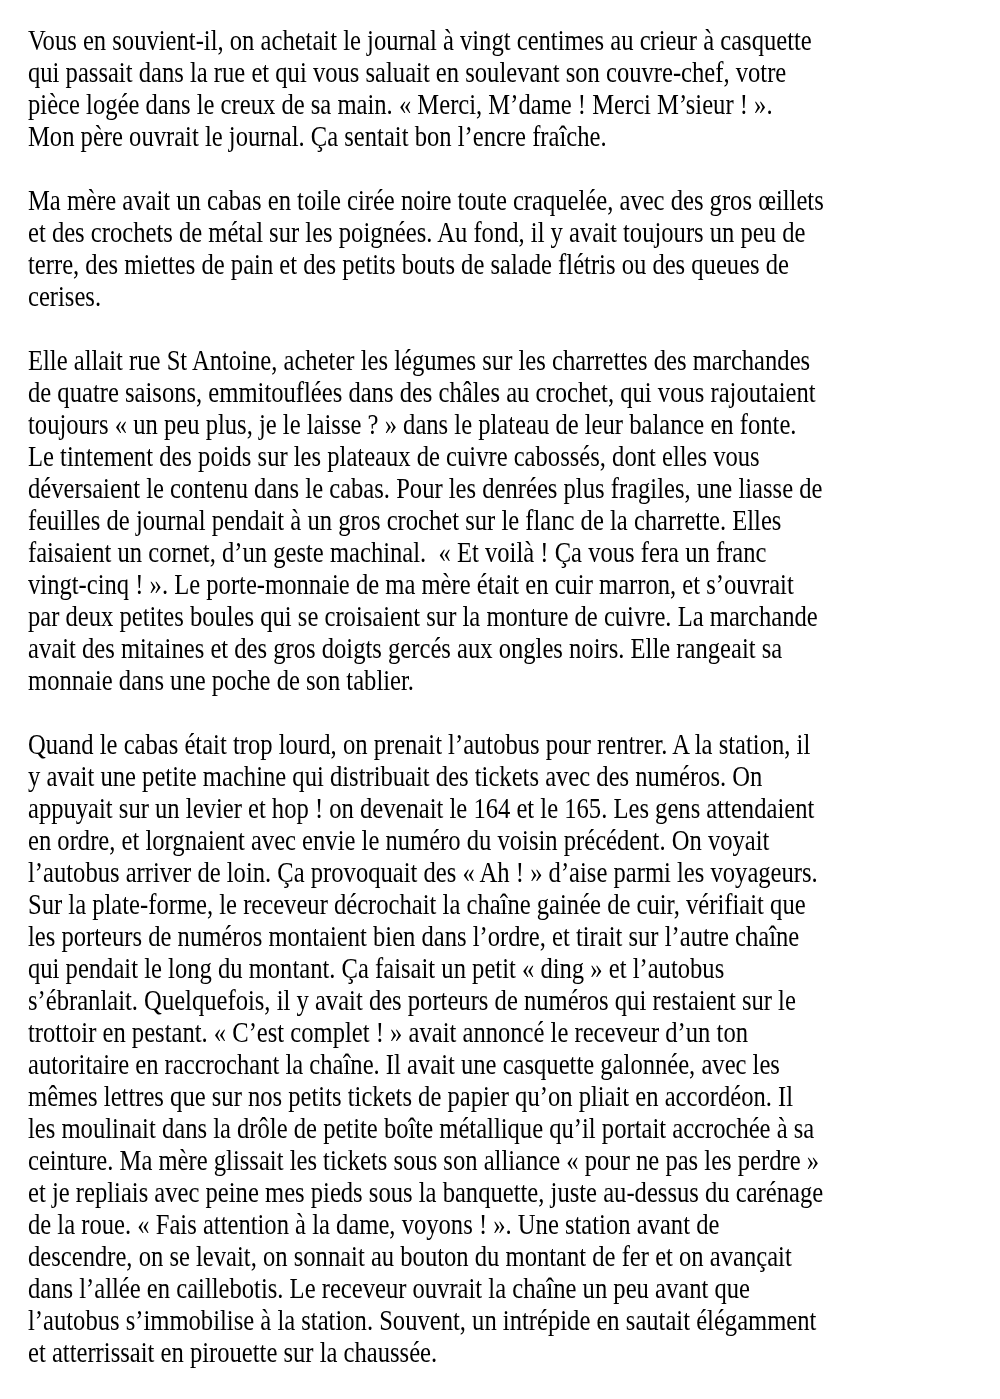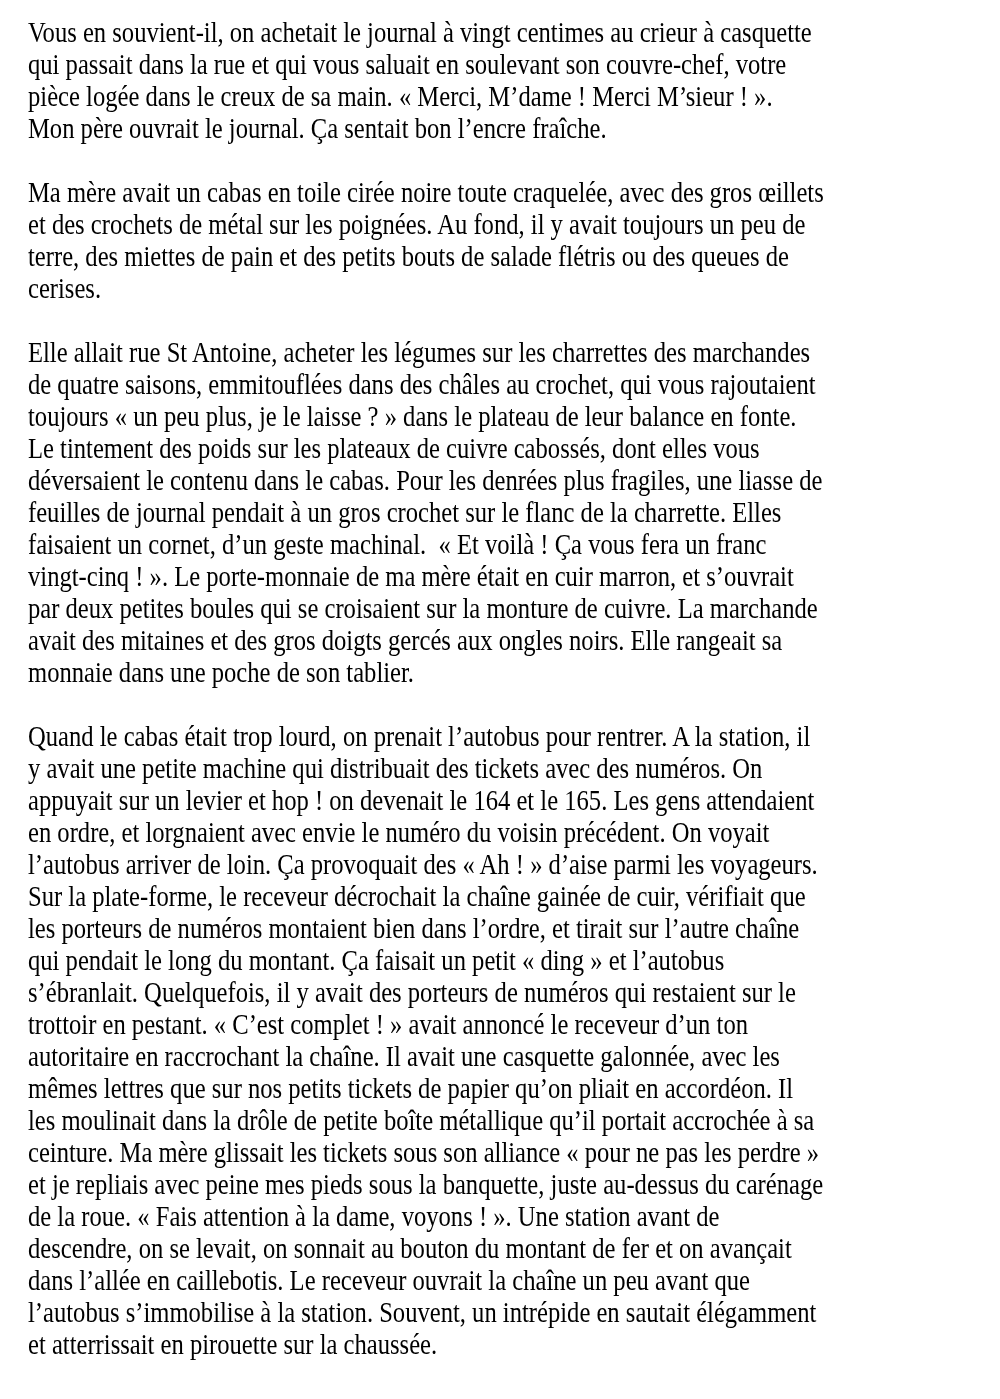--- a/index.html
+++ b/index.html
@@ -8,21 +8,21 @@
     background: #ffffff;
   }
   body {
     width: 1000px;
     height: 1399px;
     overflow: hidden;
     font-family: "Liberation Serif", "DejaVu Serif", serif;
     color: #000000;
   }
   .page {
-    padding: 16px 0 0 28px;
+    padding: 24px 0 0 28px;
   }
   
   .text-block {
     width: 1186px;
     transform: scaleX(0.82);
     transform-origin: 0 0;
     font-size: 30px;
     line-height: 32px;
   }
   .paragraph {

